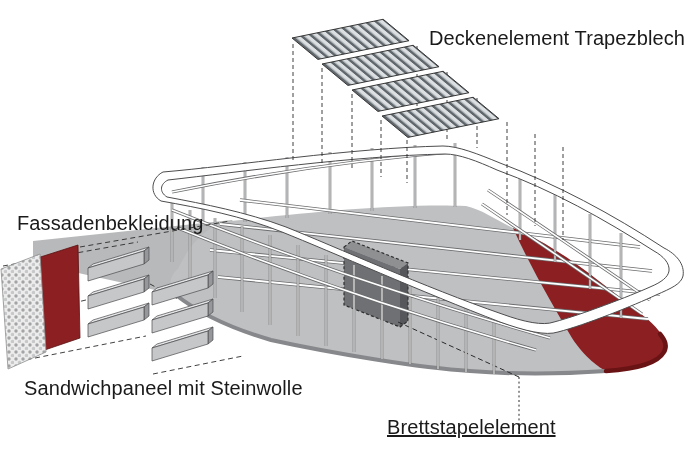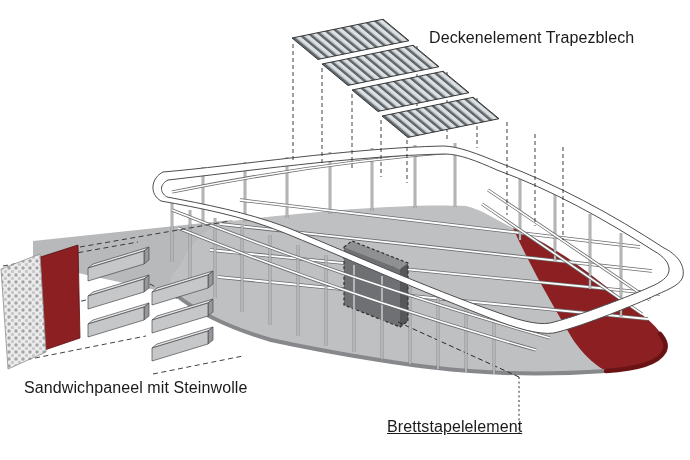--- a/index.html
+++ b/index.html
@@ -1,19 +1,19 @@
 <!DOCTYPE html>
 <html><head>
 <meta charset="utf-8">
 <style>
   html,body{margin:0;padding:0;background:#ffffff;}
   .stage{position:relative;width:690px;height:460px;background:#ffffff;overflow:hidden;
          font-family:"Liberation Sans",sans-serif;}
   .stage svg{position:absolute;left:0;top:0;}
-  .label{position:absolute;color:#1a1a1a;font-size:16px;line-height:18px;white-space:nowrap;
+  .label{position:absolute;color:#1a1a1a;font-size:20px;line-height:18px;white-space:nowrap;
          letter-spacing:0.1px;}
 </style>
 </head>
 <body>
 
 <div class="stage">
 
 <svg width="690" height="460" viewBox="0 0 690 460">
   <defs>
     <pattern id="corr" width="8.6" height="60" patternUnits="userSpaceOnUse">
@@ -150,18 +150,19 @@
           <path d="M56,-17 L61,-21 L61,-8 L56,-4 Z" fill="#96979a"></path>
           <path d="M0,0 L56,-17 L56,-4 L0,13 Z" fill="#c6c7c9"></path>
     </g>
   </g>
 </svg>
 
 <div class="label" style="left:429px;top:29px;">
   <div>Deckenelement Trapezblech</div>
 </div>
 
+<div class="label" style="left:17px;top:214px;">Fassadenbekleidung</div>
 
 <div class="label" style="left:24px;top:379px;text-align:right;">Sandwichpaneel mit Steinwolle</div>
 
 <div class="label" style="left:387px;top:418px;text-decoration:underline;">Brettstapelelement</div>
 
 </div>
 
 </body></html>

